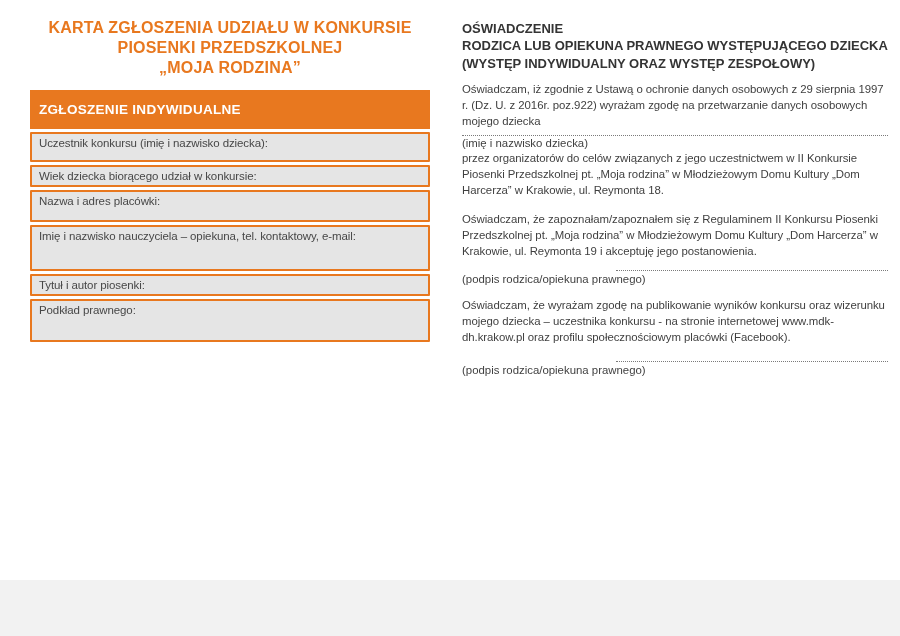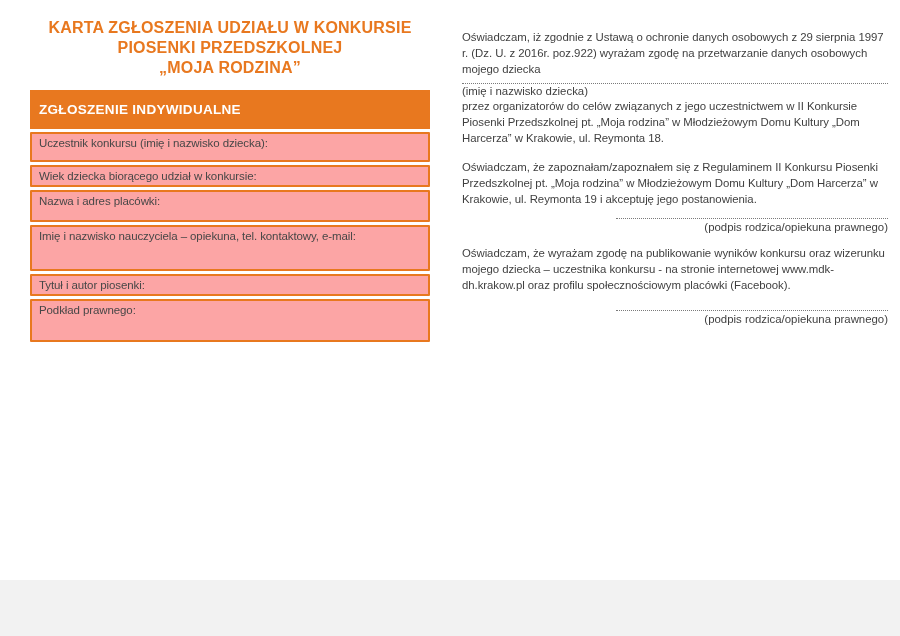--- a/index.html
+++ b/index.html
@@ -47,21 +47,21 @@
   }
   .form-row{
     box-sizing:border-box;
     border:2px solid var(--accent);
     border-radius:1px;
     margin-top:3px;
     padding:3px 7px;
     font-size:11.5px;
     letter-spacing:-0.1px;
     color:var(--label);
-    background:#fca5a5;
+    background:#e5e5e5;
   }
   .row-1{min-height:30px}
   .row-2{min-height:20px}
   .row-3{min-height:32px}
   .row-4{min-height:46px}
   .row-5{min-height:19px}
   .row-6{min-height:43px}
 
   
   .right-col{
@@ -86,21 +86,21 @@
   .fill-line{
     border-bottom:1px dotted var(--dots);
     height:2px;
     margin-top:3px;
   }
   .caption{
     font-size:11.4px;
     color:var(--text);
   }
   .caption.center{ margin-top:1px; }
-  .caption.right{ text-align:right; margin-top:2px; }
+  .caption.right{ text-align:left; margin-top:2px; }
   .sig-line{
     width:272px;
     margin-left:auto;
     border-bottom:1px dotted var(--dots);
     height:2px;
     margin-top:8px;
   }
   .mt-lg{ margin-top:13px; }
 
   
@@ -144,20 +144,23 @@
       <div class="form-row row-5">
         <span>Tytuł i autor piosenki:</span>
       </div>
       <div class="form-row row-6">
         <span>Podkład prawnego:</span>
       </div>
     </div>
   </div>
 
   <div class="right-col">
+    <div class="decl-heading">OŚWIADCZENIE
+RODZICA LUB OPIEKUNA PRAWNEGO WYSTĘPUJĄCEGO DZIECKA
+(WYSTĘP INDYWIDUALNY ORAZ WYSTĘP ZESPOŁOWY)</div>
 
     <div class="decl-para">Oświadczam, iż zgodnie z Ustawą o ochronie danych osobowych z 29 sierpnia 1997 r. (Dz. U. z 2016r. poz.922) wyrażam zgodę na przetwarzanie danych osobowych mojego dziecka</div>
 
     <div class="fill-line"></div>
     <div class="caption center">(imię i nazwisko dziecka)</div>
 
     <div class="decl-para" style="margin-top:2px;">przez organizatorów do celów związanych z jego uczestnictwem w II Konkursie Piosenki Przedszkolnej pt. „Moja rodzina” w Młodzieżowym Domu Kultury „Dom Harcerza” w Krakowie, ul. Reymonta 18.</div>
 
     <div class="decl-para mt-lg">Oświadczam, że zapoznałam/zapoznałem się z Regulaminem II Konkursu Piosenki Przedszkolnej pt. „Moja rodzina” w Młodzieżowym Domu Kultury „Dom Harcerza” w Krakowie, ul. Reymonta 19 i akceptuję jego postanowienia.</div>
 

